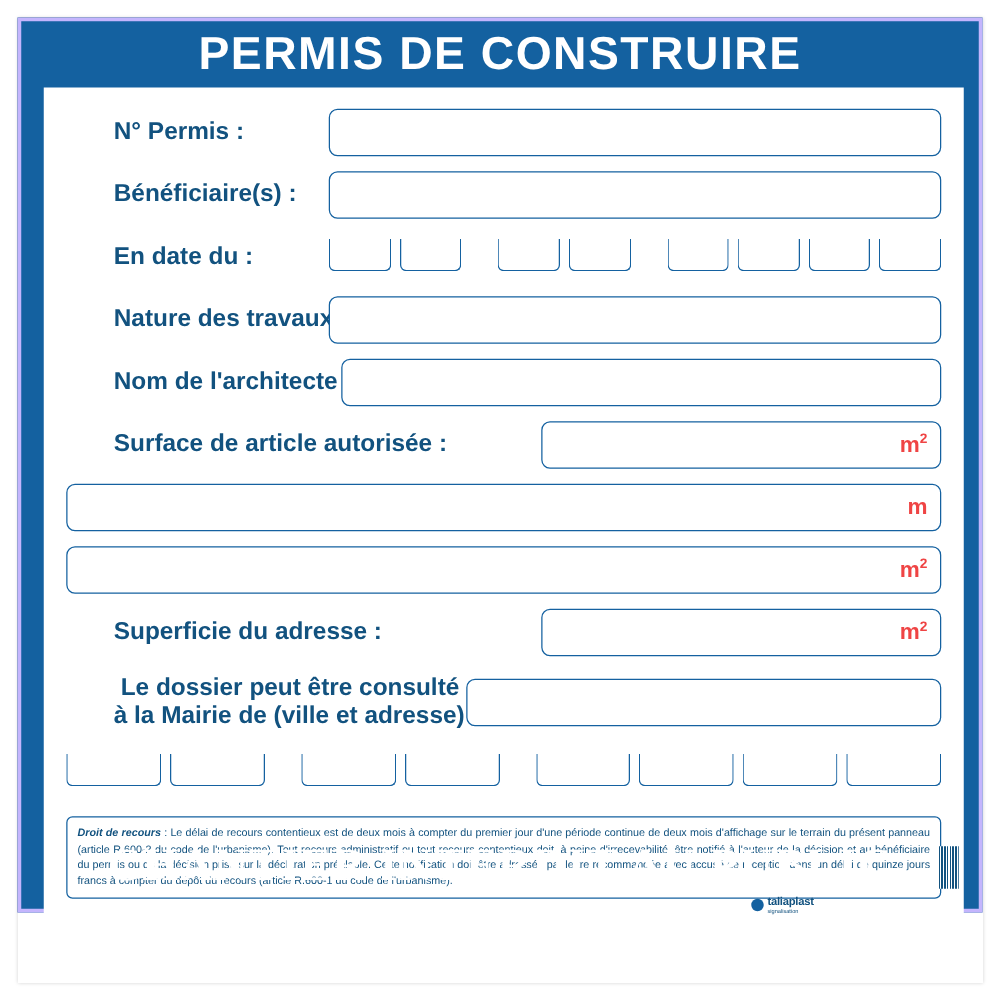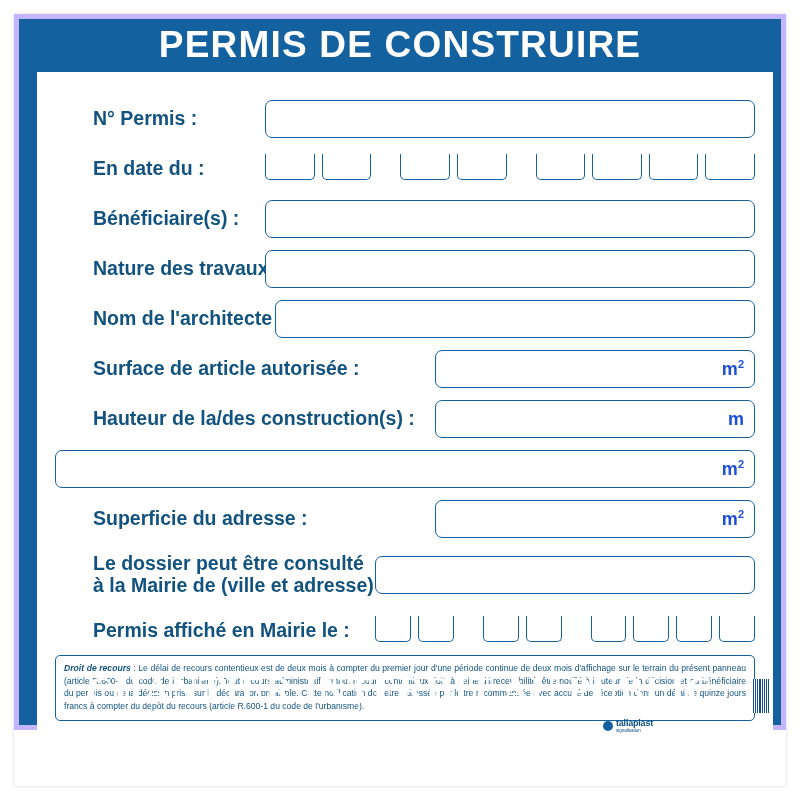--- a/index.html
+++ b/index.html
@@ -17,21 +17,21 @@
     overflow: hidden;
   }
   
   .frame {
     position: absolute;
     left: 14px;
     top: 14px;
     width: 772px;
     height: 716px;
     background: #1461a0;
-    border: 5px solid #c4b5fd;
+    border: 3px solid #c4b5fd;
   }
   .frame-inner-shadow {
     position: absolute;
     left: 14px;
     top: 14px;
     width: 772px;
     height: 772px;
     box-shadow: 0 0 3px rgba(0,0,0,0.18);
     pointer-events: none;
   }
@@ -80,21 +80,20 @@
     width: 736px;
     height: 663px;
     background: #ffffff;
   }
   .rows {
     position: absolute;
     left: 0;
     top: 0;
     width: 100%;
     padding: 16px 18px 0 18px;
-    margin-top: 11px;
   }
   .row {
     display: flex;
     align-items: center;
     margin-bottom: 10px;
     height: 40px;
   }
   .row-label {
     color: #12527f;
     font-weight: bold;
@@ -108,21 +107,21 @@
     height: 38px;
     background: #ffffff;
     flex: 1 1 auto;
     position: relative;
   }
   .unit {
     position: absolute;
     right: 10px;
     top: 50%;
     transform: translateY(-50%);
-    color: #1d4ed8;
+    color: #ef4444;
     font-weight: bold;
     font-size: 18px;
   }
   .unit sup { font-size: 11px; }
   
   .datebox-wrap {
     display: flex;
     gap: 7px;
     flex: 1 1 auto;
     align-items: flex-start;
@@ -141,21 +140,21 @@
   .w-en-date      { width: 210px; padding-left: 38px; }
   .w-benef        { width: 210px; padding-left: 38px; }
   .w-nature       { width: 210px; padding-left: 38px; }
   .w-architecte   { width: 220px; padding-left: 38px; }
   .w-surface1     { width: 380px; padding-left: 38px; }
   .w-hauteur      { width: 380px; padding-left: 38px; }
   .w-demolir      { width: 380px; padding-left: 38px; }
   .w-superficie   { width: 380px; padding-left: 38px; }
   .w-dossier      { width: 320px; padding-left: 38px; }
   .w-affiche      { width: 320px; padding-left: 38px; }
-  .row.two-line { height: 52px; align-items: center; }
+  .row.two-line { height: 52px; align-items: center; text-align: center; }
   .two-line .row-label { font-size: 19.5px; }
   
   .legal {
     position: absolute;
     left: 18px;
     bottom: 14px;
     width: 700px;
     border: 1.4px solid #1461a0;
     border-radius: 5px;
     padding: 6px 8px 8px 8px;
@@ -222,41 +221,41 @@
       <div class="rows">
 
         <div class="row">
           <div class="row-label w-n-permis">N° Permis :</div>
           <div class="field">
             <span></span>
           </div>
         </div>
 
         <div class="row">
+          <div class="row-label w-benef">Bénéficiaire(s) :</div>
+          <div class="field">
+            <span></span>
+          </div>
+        </div>
+
+        <div class="row">
           <div class="row-label w-en-date">En date du :</div>
           <div class="datebox-wrap">
             <div class="datebox"></div>
             <div class="datebox"></div>
             <div class="datebox gap-left"></div>
             <div class="datebox"></div>
             <div class="datebox gap-left"></div>
             <div class="datebox"></div>
             <div class="datebox"></div>
             <div class="datebox"></div>
           </div>
         </div>
 
         <div class="row">
-          <div class="row-label w-benef">Bénéficiaire(s) :</div>
-          <div class="field">
-            <span></span>
-          </div>
-        </div>
-
-        <div class="row">
           <div class="row-label w-nature">Nature des travaux :</div>
           <div class="field">
             <span></span>
           </div>
         </div>
 
         <div class="row">
           <div class="row-label w-architecte">Nom de l'architecte :</div>
           <div class="field">
             <span></span>
@@ -265,21 +264,20 @@
 
         <div class="row">
           <div class="row-label w-surface1">Surface de article autorisée :</div>
           <div class="field">
             <span class="unit"><span>m</span><sup>2</sup></span>
             <span></span>
           </div>
         </div>
 
         <div class="row">
-          <div class="row-label w-hauteur">Hauteur de la/des construction(s) :</div>
           <div class="field">
             <span class="unit">m</span>
             <span></span>
           </div>
         </div>
 
         <div class="row">
           <div class="field">
             <span class="unit"><span>m</span><sup>2</sup></span>
             <span></span>
@@ -298,21 +296,20 @@
           <div class="row-label w-dossier">
             <div>Le dossier peut être consulté</div>
             <div>à la Mairie de (ville et adresse) :</div>
           </div>
           <div class="field">
             <span></span>
           </div>
         </div>
 
         <div class="row">
-          <div class="row-label w-affiche">Permis affiché en Mairie le :</div>
           <div class="datebox-wrap">
             <div class="datebox"></div>
             <div class="datebox"></div>
             <div class="datebox gap-left"></div>
             <div class="datebox"></div>
             <div class="datebox gap-left"></div>
             <div class="datebox"></div>
             <div class="datebox"></div>
             <div class="datebox"></div>
           </div>

